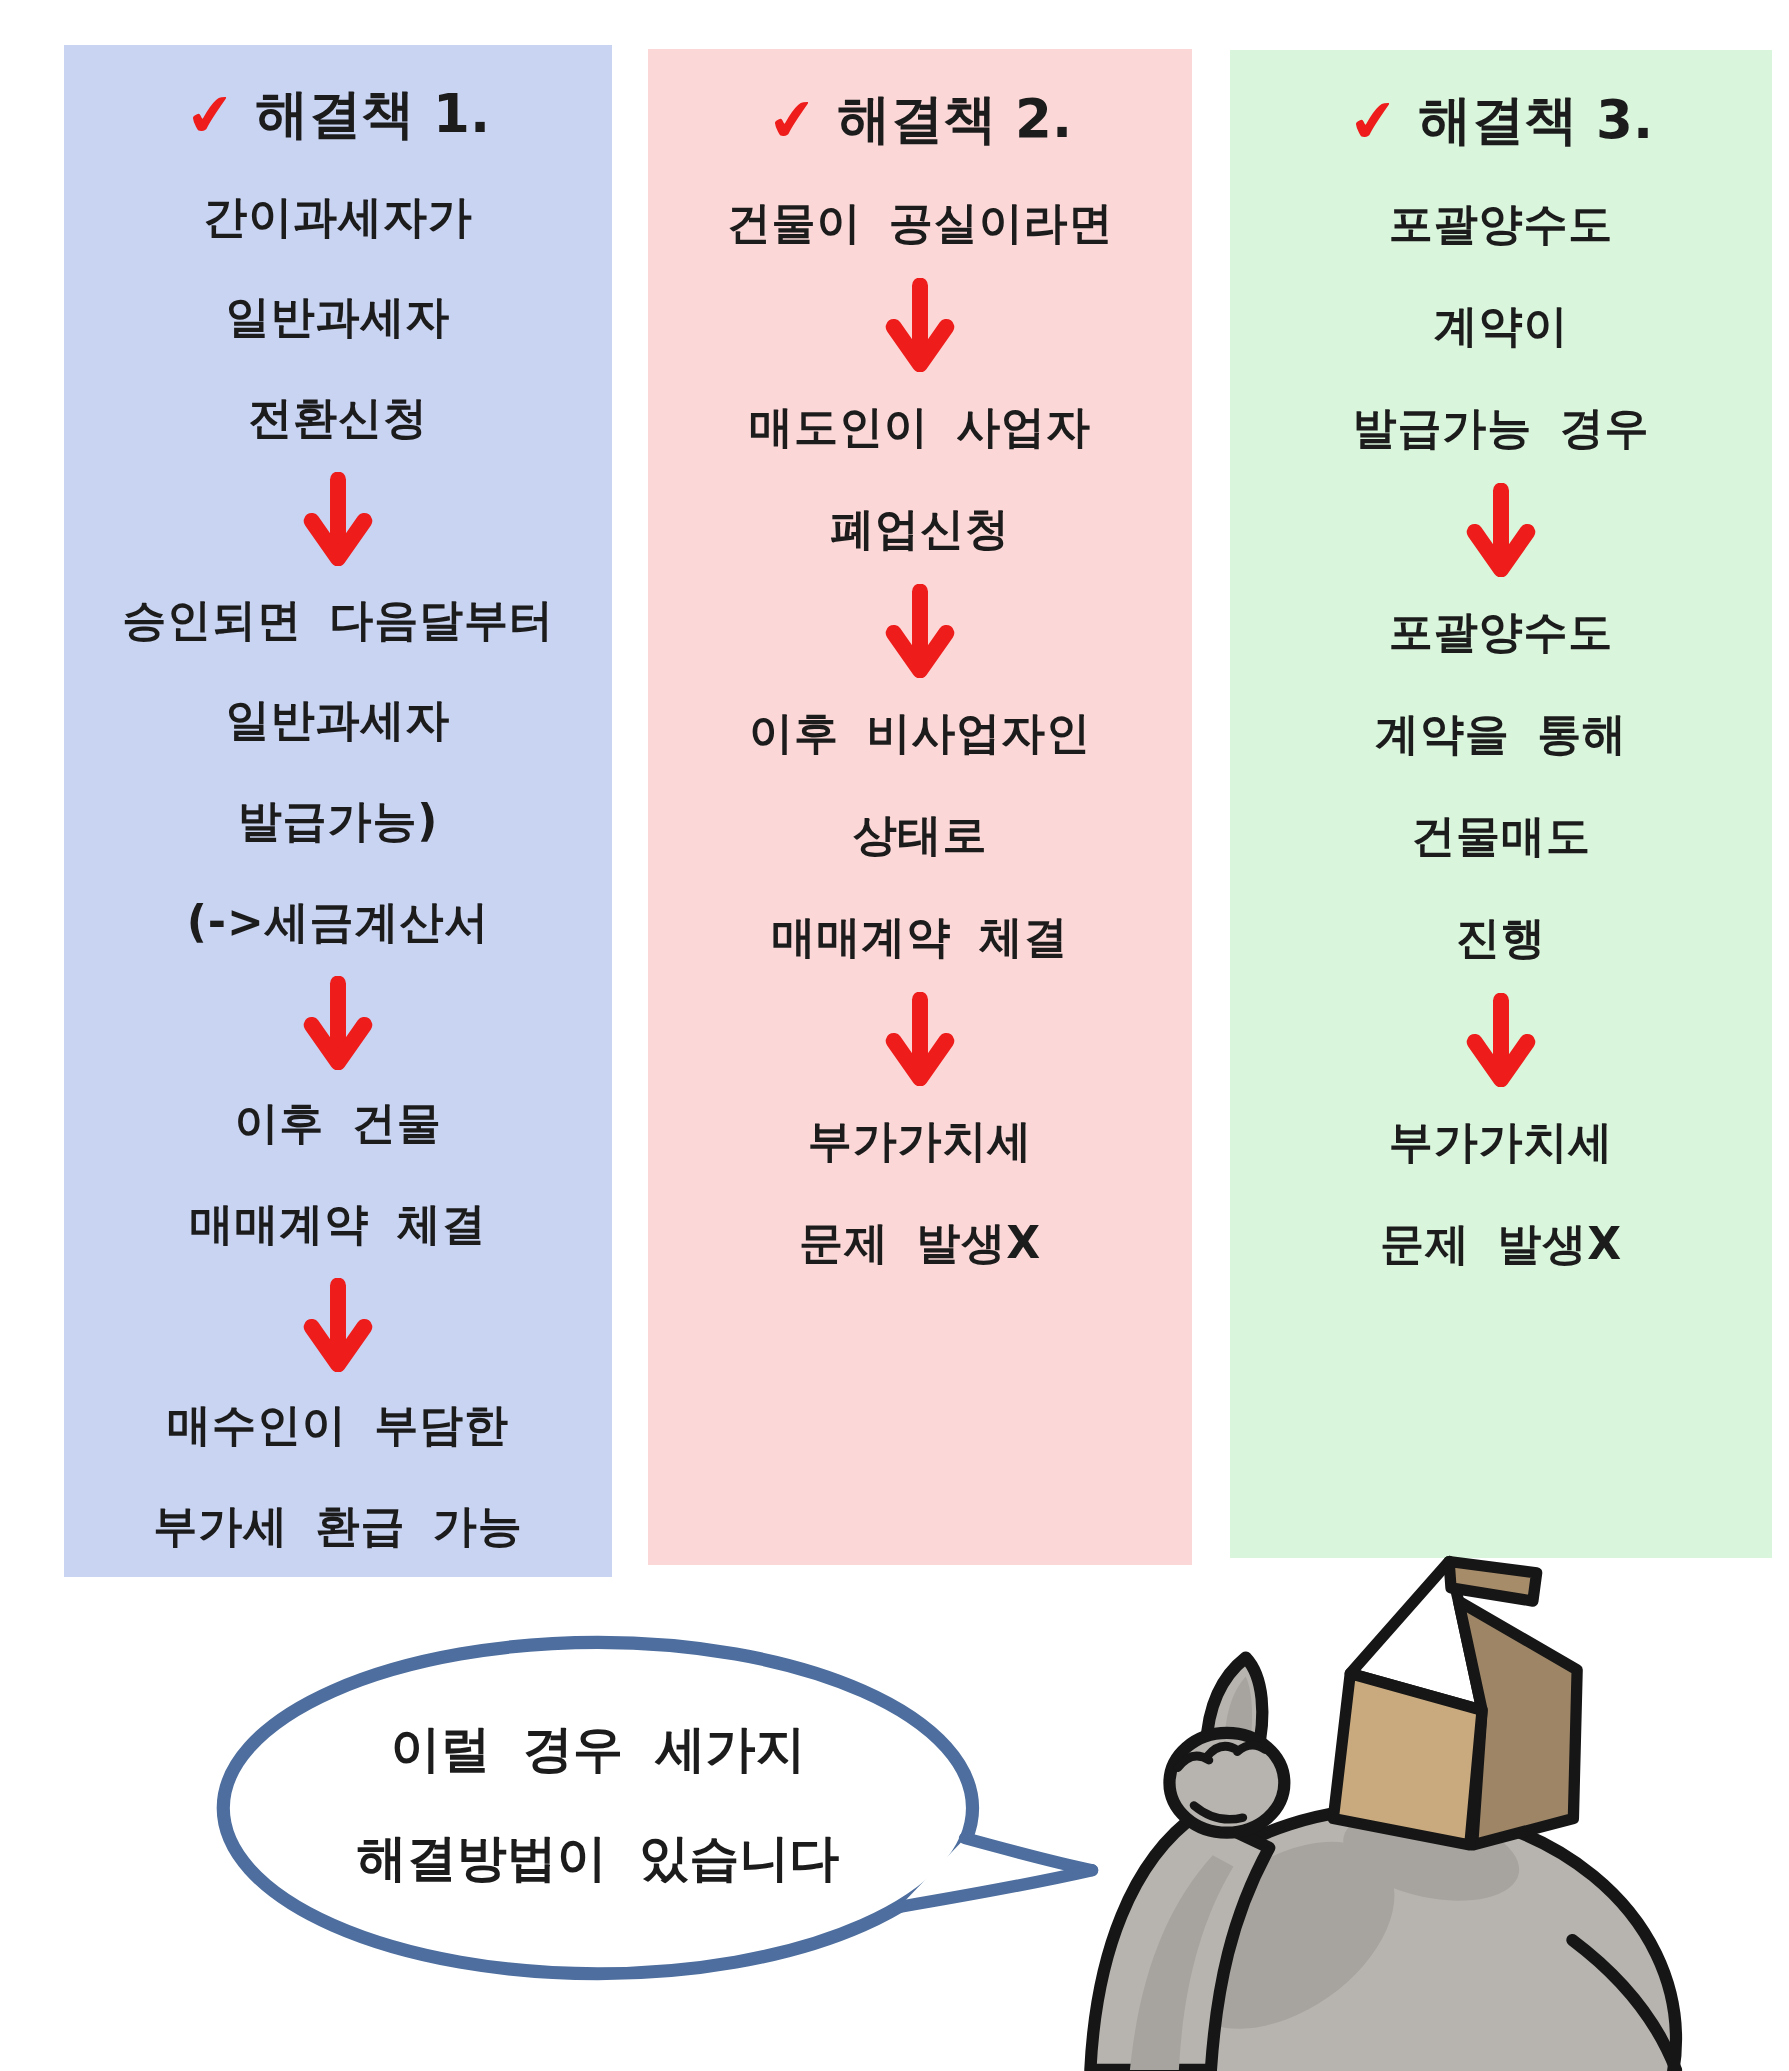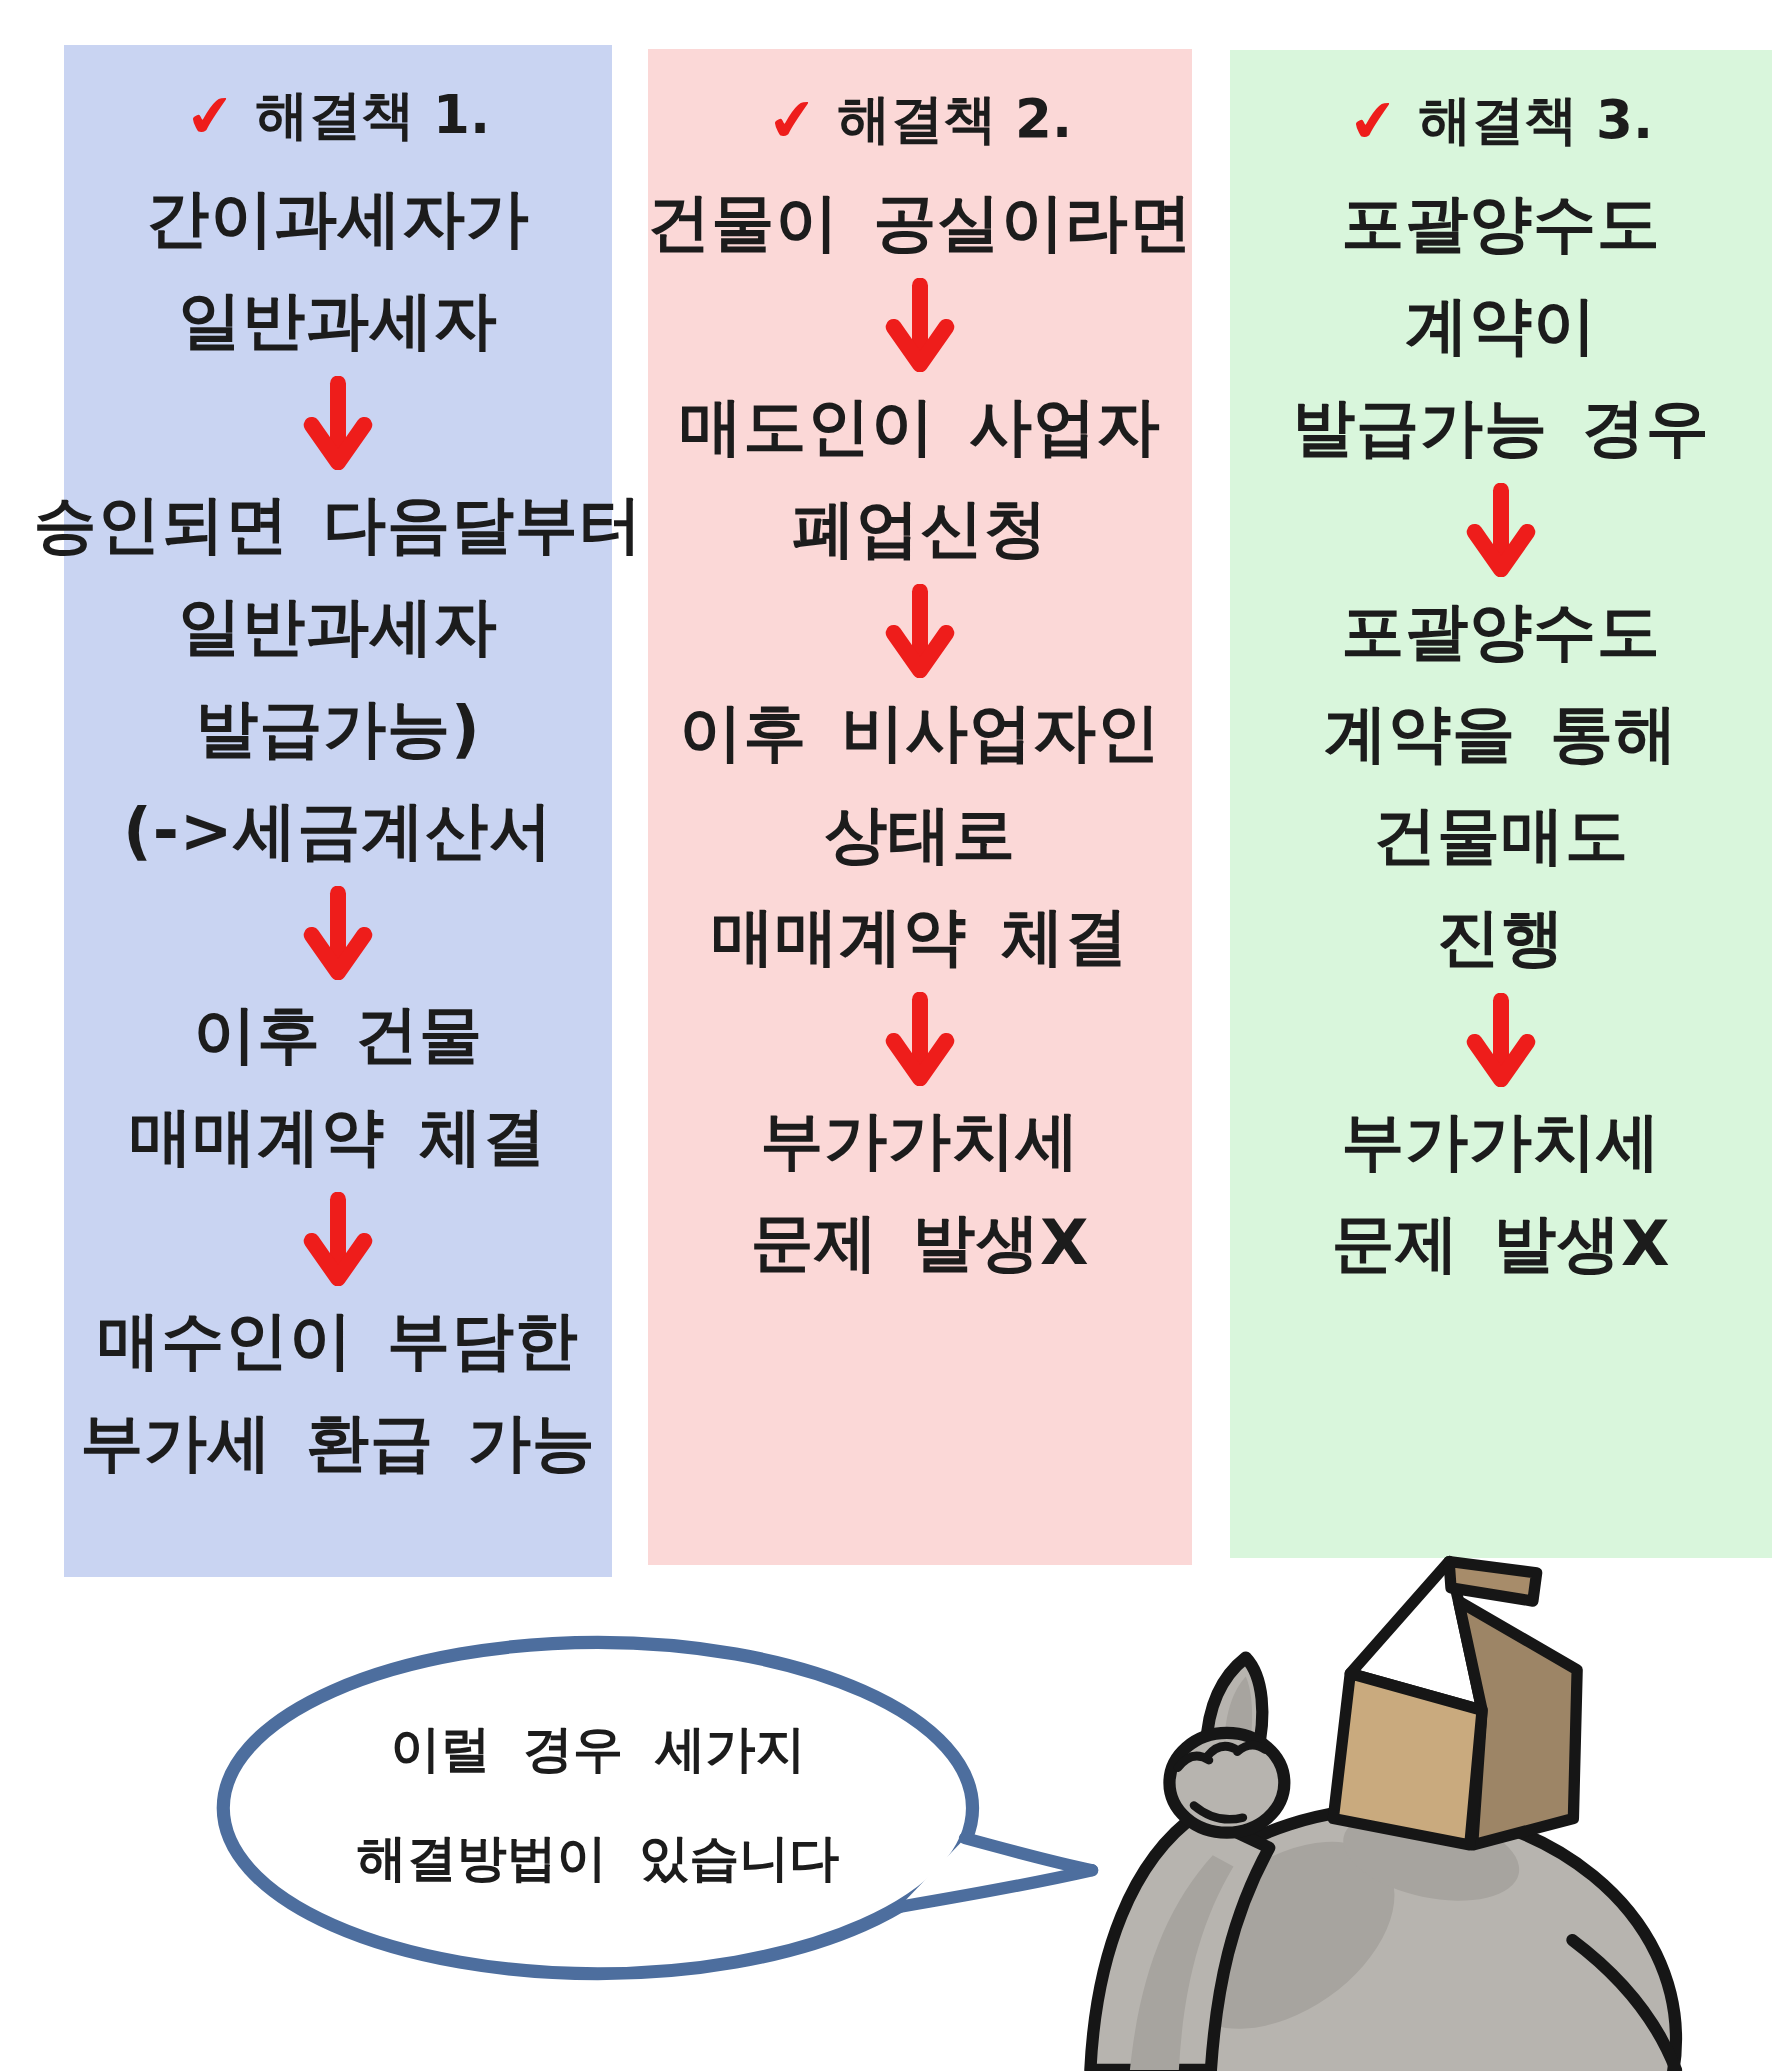--- a/index.html
+++ b/index.html
@@ -16,21 +16,21 @@
     position:absolute;display:flex;flex-direction:column;align-items:center;
     padding-top:19px;box-sizing:border-box;
   }
   #panel-0{left:64px;top:45px;width:548px;height:1532px;}
   #panel-1{left:648px;top:49px;width:544px;height:1516px;}
   #panel-2{left:1230px;top:50px;width:542px;height:1508px;}
   .header{height:104px;display:flex;align-items:center;justify-content:center;gap:21px;
           font-size:53px;font-weight:600;white-space:nowrap;}
   .check{color:var(--red);font-size:58px;line-height:1;transform:rotate(-6deg);}
   .line{height:102px;display:flex;align-items:center;justify-content:center;
-        font-size:63px;font-weight:600;letter-spacing:0.9px;word-spacing:11.3px;white-space:nowrap;}
+        font-size:44px;font-weight:600;letter-spacing:0.9px;word-spacing:11.3px;white-space:nowrap;}
   .arrow-slot{height:102px;display:flex;align-items:center;justify-content:center;}
   .arrow-slot svg{display:block;}
   .bubble-svg{position:absolute;left:179px;top:1601px;}
   .char-svg{position:absolute;left:1064px;top:1535px;}
   .bubble-line{position:absolute;left:212px;width:772px;text-align:center;
                font-size:50px;font-weight:600;word-spacing:15px;white-space:nowrap;}
   #bubble-line-0{top:1716px;}
   #bubble-line-1{top:1825px;}
 </style>
 </head>
@@ -38,20 +38,21 @@
 
 <div class="page">
 
   <section class="panel" id="panel-0" style="background: rgb(201, 212, 242);">
       <div class="header">
         <span class="check">✔</span>
         <span>해결책 1.</span>
       </div>
       <div class="line">간이과세자가</div>
       <div class="line">일반과세자</div>
+      <div class="line">전환신청</div>
       <div class="arrow-slot">
         <svg width="72" height="94" viewBox="0 0 76 100">
           <path d="M 38,8 L 38,70" fill="none" stroke="var(--red)" stroke-width="17" stroke-linecap="round"></path>
           <path d="M 10,52 L 38,92 L 66,52" fill="none" stroke="var(--red)" stroke-width="17" stroke-linecap="round" stroke-linejoin="round"></path>
         </svg>
       </div>
       <div class="line">승인되면 다음달부터</div>
       <div class="line">일반과세자</div>
       <div class="line">발급가능)</div>
       <div class="line">(-&gt;세금계산서</div>

